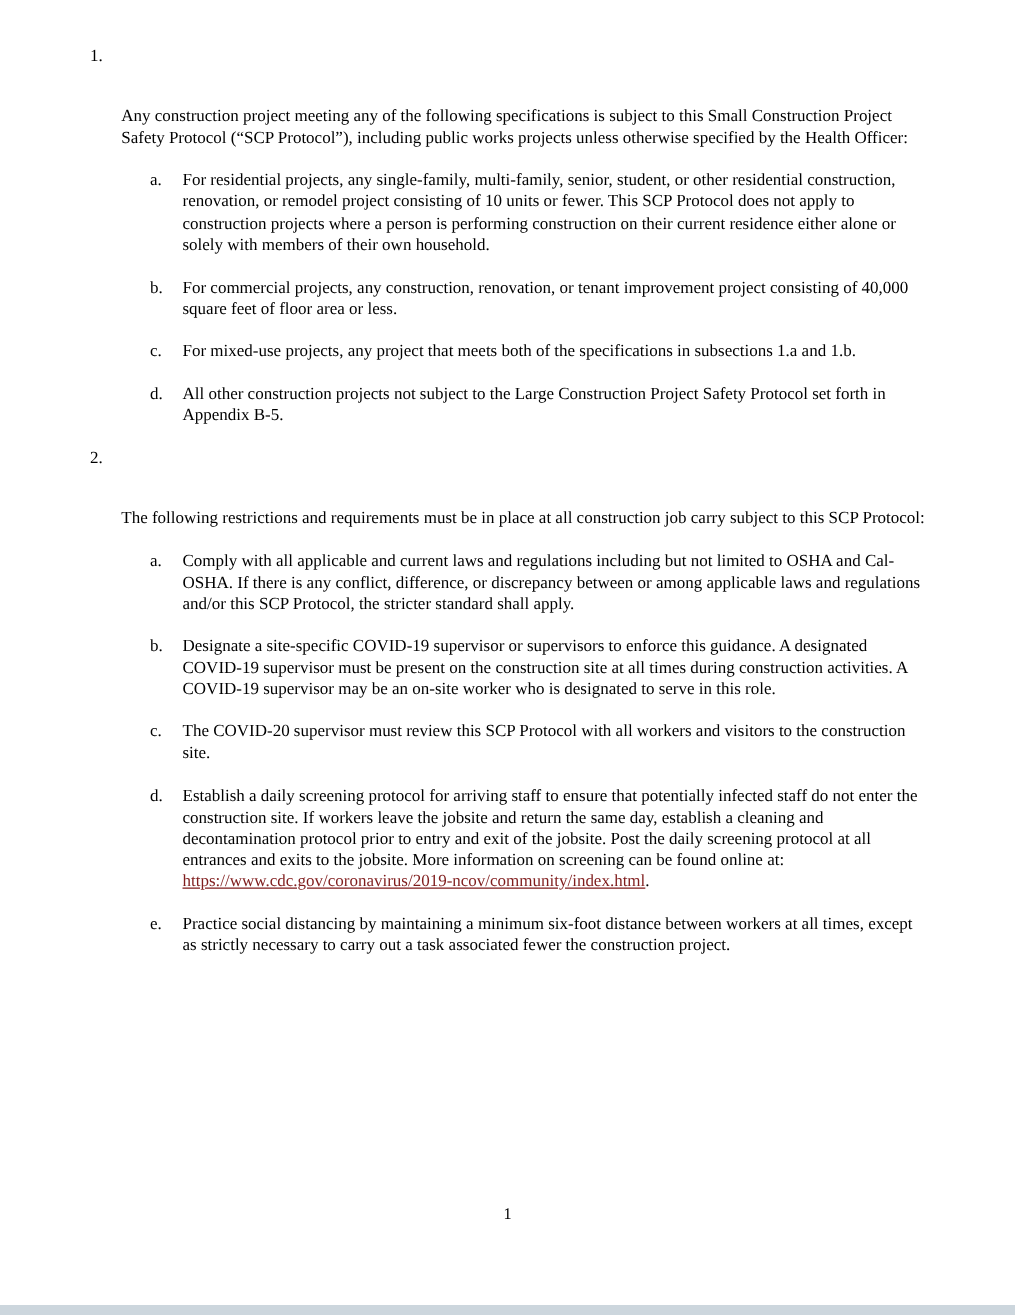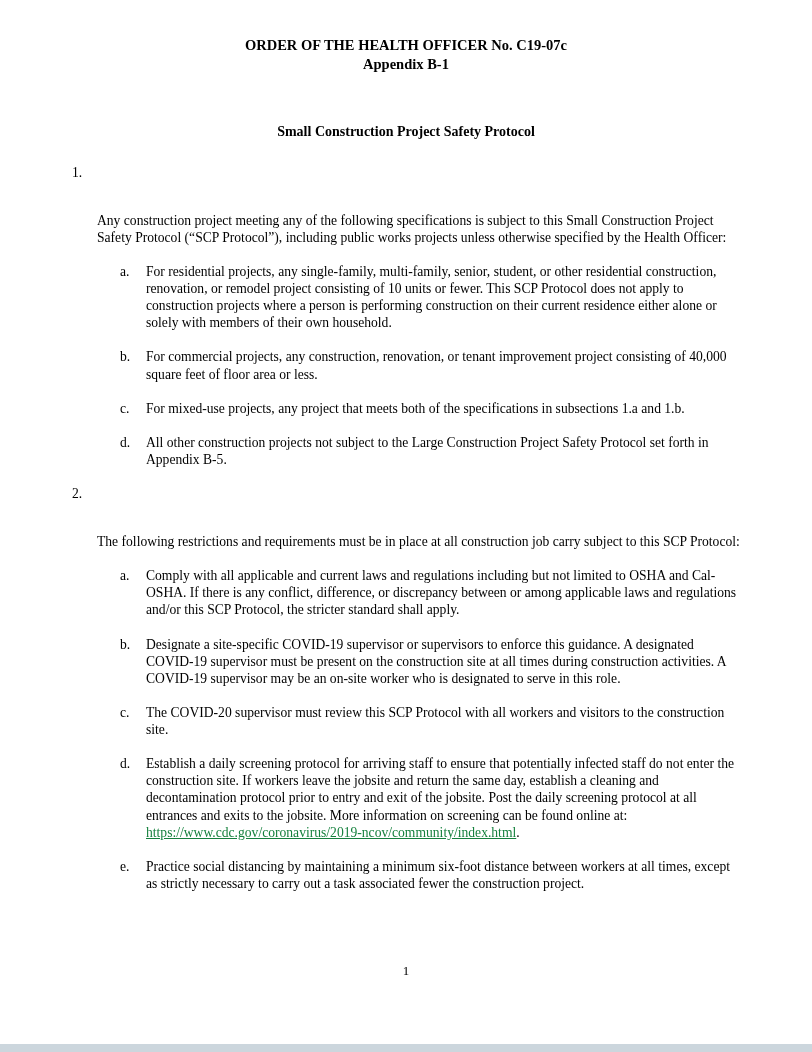--- a/index.html
+++ b/index.html
@@ -59,21 +59,21 @@
     margin-bottom: 17px;
   }
   .sub-marker {
     width: 26px;
     flex: 0 0 26px;
   }
   .sub-text {
     flex: 1;
   }
   a.doc-link {
-    color: #15803d;
+    color: #7f1d1d;
     text-decoration: underline;
   }
   .page-number {
     position: absolute;
     left: 0;
     width: 812px;
     top: 963px;
     text-align: center;
     font-size: 13px;
   }
@@ -84,26 +84,21 @@
     width: 812px;
     height: 8px;
     background: #ccd6dd;
   }
 </style>
 </head>
 <body>
 
 <div class="page">
 
-  <div class="doc-title">
-    <div>ORDER OF THE HEALTH OFFICER No. C19-07c</div>
-    <div>Appendix B-1</div>
-  </div>
 
-  <div class="doc-subtitle">Small Construction Project Safety Protocol</div>
 
   <div class="body-text">
 
     <div class="item-row">
       <div class="item-marker">1.</div>
       <div class="item-text">Any construction project meeting any of the following specifications is subject to this Small Construction Project Safety Protocol (“SCP Protocol”), including public works projects unless otherwise specified by the Health Officer:</div>
     </div>
 
     <div class="sub-list">
       <div class="sub-row">

